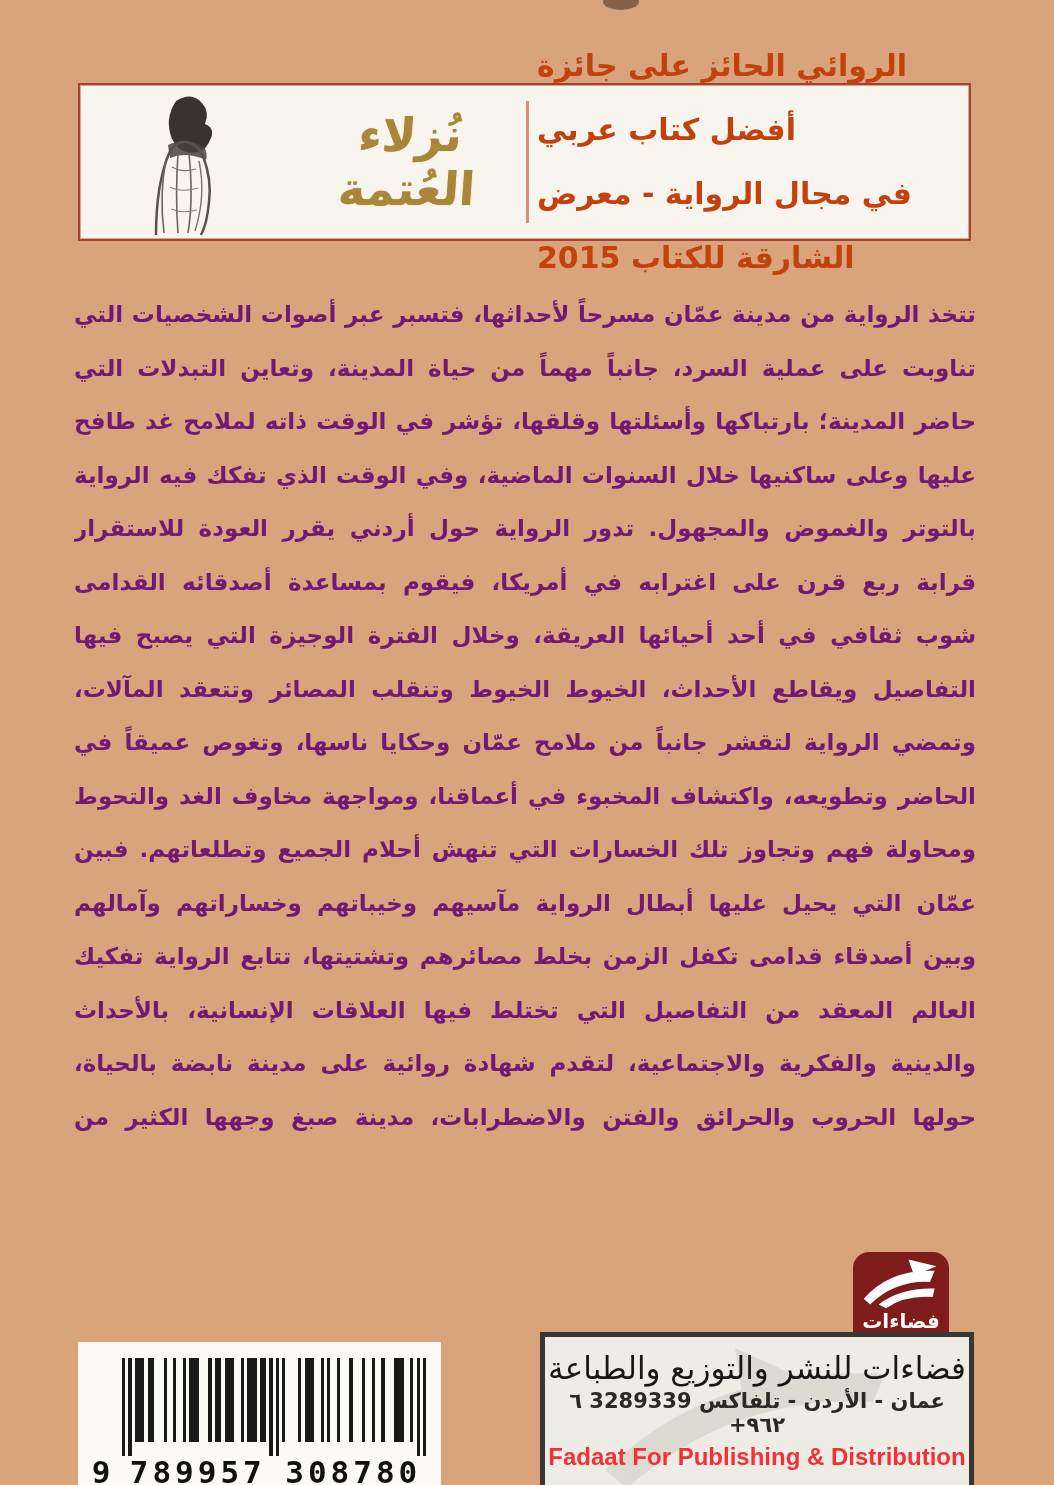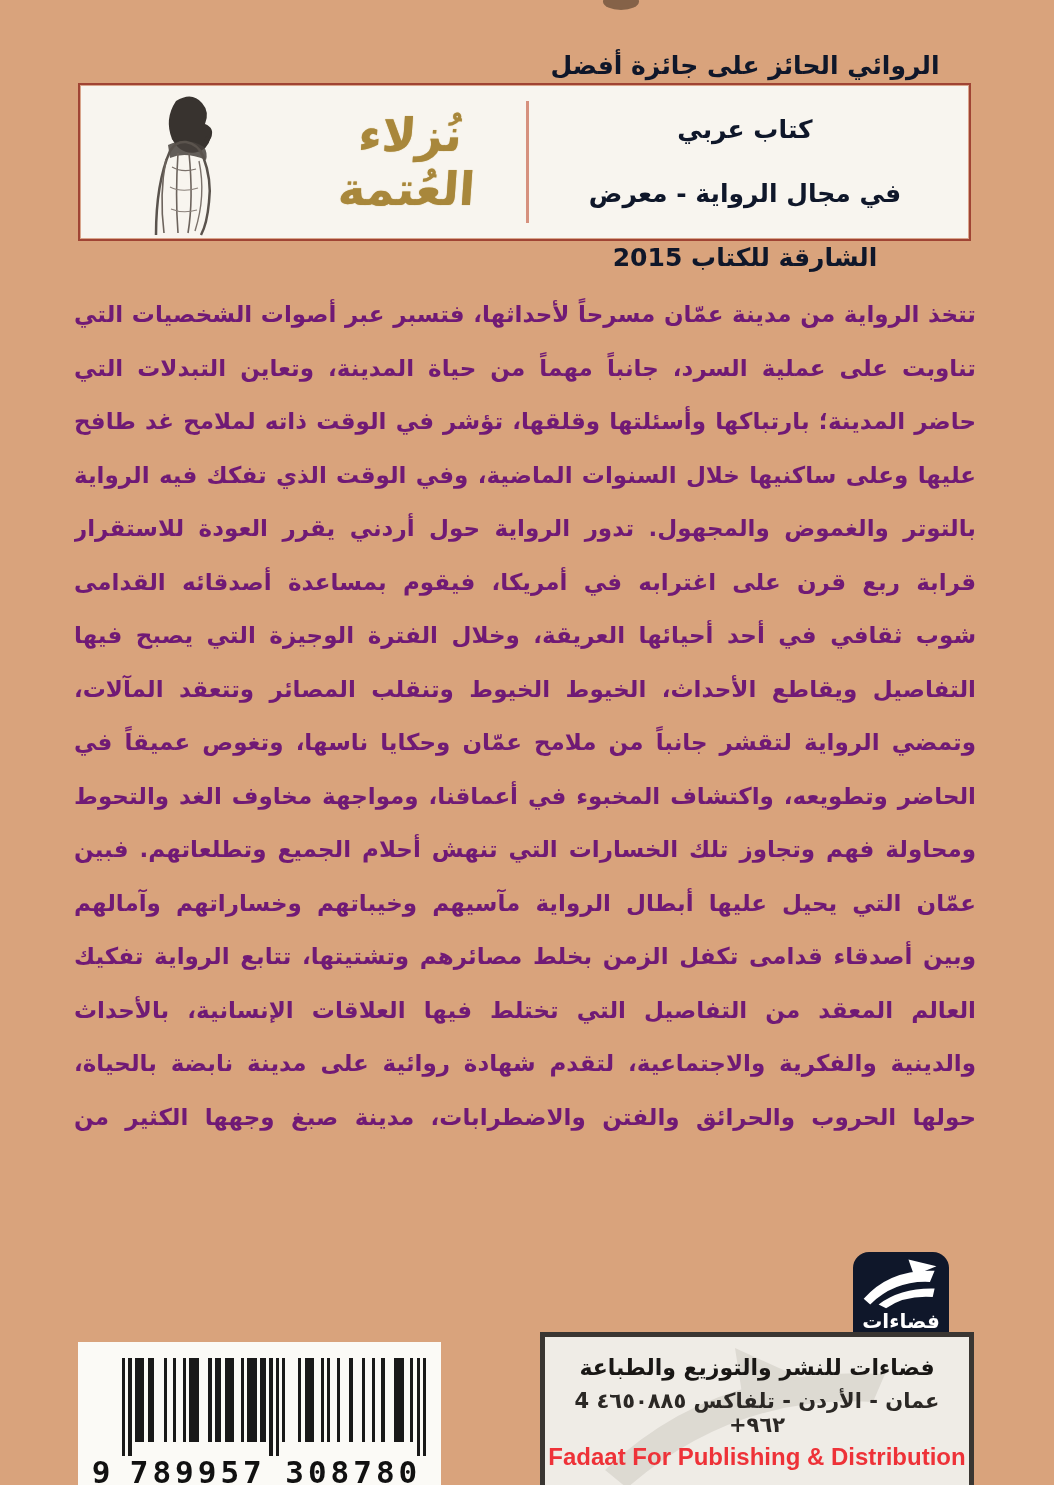--- a/index.html
+++ b/index.html
@@ -21,53 +21,53 @@
   }
   .figure-wrap{width:215px;height:150px;flex:0 0 auto;display:flex;align-items:center;justify-content:center}
   .callig{
     flex:1;text-align:center;direction:rtl;
     color:#a8873b;font-size:46px;font-weight:bold;letter-spacing:1px;
     text-shadow:0 0 1px #c5a860;transform:skewX(-4deg);
   }
   .hdr-divider{width:3px;height:122px;background:#d6917e;flex:0 0 auto;margin:0 4px}
   .award{
     width:436px;flex:0 0 auto;box-sizing:border-box;padding:0 16px 0 4px;
-    direction:rtl;text-align:center;color:#0f172a;font-weight:bold;
-    font-size:25px;line-height:64px;
+    direction:rtl;text-align:left;color:#c2410c;font-weight:bold;
+    font-size:30px;line-height:64px;
   }
 
   
   .blurb{
     position:absolute;left:74px;top:288px;width:902px;
     direction:rtl;color:#701a75;font-weight:bold;font-size:23px;
   }
   .bline{
     height:53.5px;line-height:53.5px;overflow:hidden;
     text-align:justify;text-align-last:justify;
   }
   .bline.last{text-align-last:right}
 
   
   .logo{
     position:absolute;left:853px;top:1252px;width:96px;height:101px;
-    background:#0f172a;border-radius:16px;overflow:hidden;
+    background:#7f1d1d;border-radius:16px;overflow:hidden;
     display:flex;flex-direction:column;align-items:center;
   }
   .logo svg{display:block;margin-top:2px}
   .logo-name{color:#fff;font-weight:bold;font-size:20px;line-height:22px;direction:rtl}
   .logo-tagline{color:#fff;font-size:10.5px;line-height:13px;direction:rtl;font-weight:bold}
 
   
   .pubbox{
     position:absolute;left:540px;top:1332px;width:434px;height:160px;box-sizing:border-box;
     background:#efece6;border:5px solid #3a3632;
     text-align:center;overflow:hidden;
   }
   .pub-watermark{position:absolute;left:30px;top:5px;opacity:.30;pointer-events:none}
-  .pub-l1{position:relative;margin-top:16px;direction:rtl;color:#191715;font-weight:bold;font-size:22px;line-height:30px}
+  .pub-l1{position:relative;margin-top:16px;direction:rtl;color:#191715;font-weight:normal;font-size:31px;line-height:30px}
   .pub-l2{position:relative;margin-top:6px;direction:rtl;color:#2b2825;font-weight:bold;font-size:21px;line-height:24px}
   .pub-l3{position:relative;margin-top:7px;color:#ee3238;font-weight:bold;font-size:24px;line-height:26px;
     font-family:"Liberation Sans","DejaVu Sans",sans-serif}
 
   
   .barcode{
     position:absolute;left:78px;top:1342px;width:363px;height:150px;
     background:#fbfaf6;
   }
   .bars{position:absolute;left:44px;right:15px;top:16px;height:100px;display:flex;align-items:flex-start}
@@ -142,21 +142,21 @@
   <div class="logo-name">فضاءات</div>
   <div class="logo-tagline">للنشر والتوزيع</div>
 </div>
 
 <div class="pubbox">
   <svg class="pub-watermark" width="340" height="150" viewBox="0 0 340 150">
     <path d="M30,128 Q140,22 310,32 L298,60 Q160,52 52,146 Z" fill="#b6b1a7"></path>
     <path d="M160,6 L226,36 L168,58 Z" fill="#b6b1a7"></path>
   </svg>
   <div class="pub-l1">فضاءات للنشر والتوزيع والطباعة</div>
-  <div class="pub-l2">عمان - الأردن - تلفاكس ٤٦٥٠٨٨٥ 4 ٩٦٢+</div>
+  <div class="pub-l2">عمان - الأردن - تلفاكس 3289339 ٦ ٩٦٢+</div>
   <div class="pub-l3">Fadaat For Publishing &amp; Distribution</div>
 
 </div>
 
 <div class="barcode">
   <div class="bars">
       <div class="bmod on guard"></div>
       <div class="bmod guard"></div>
       <div class="bmod on guard"></div>
       <div class="bmod"></div>

